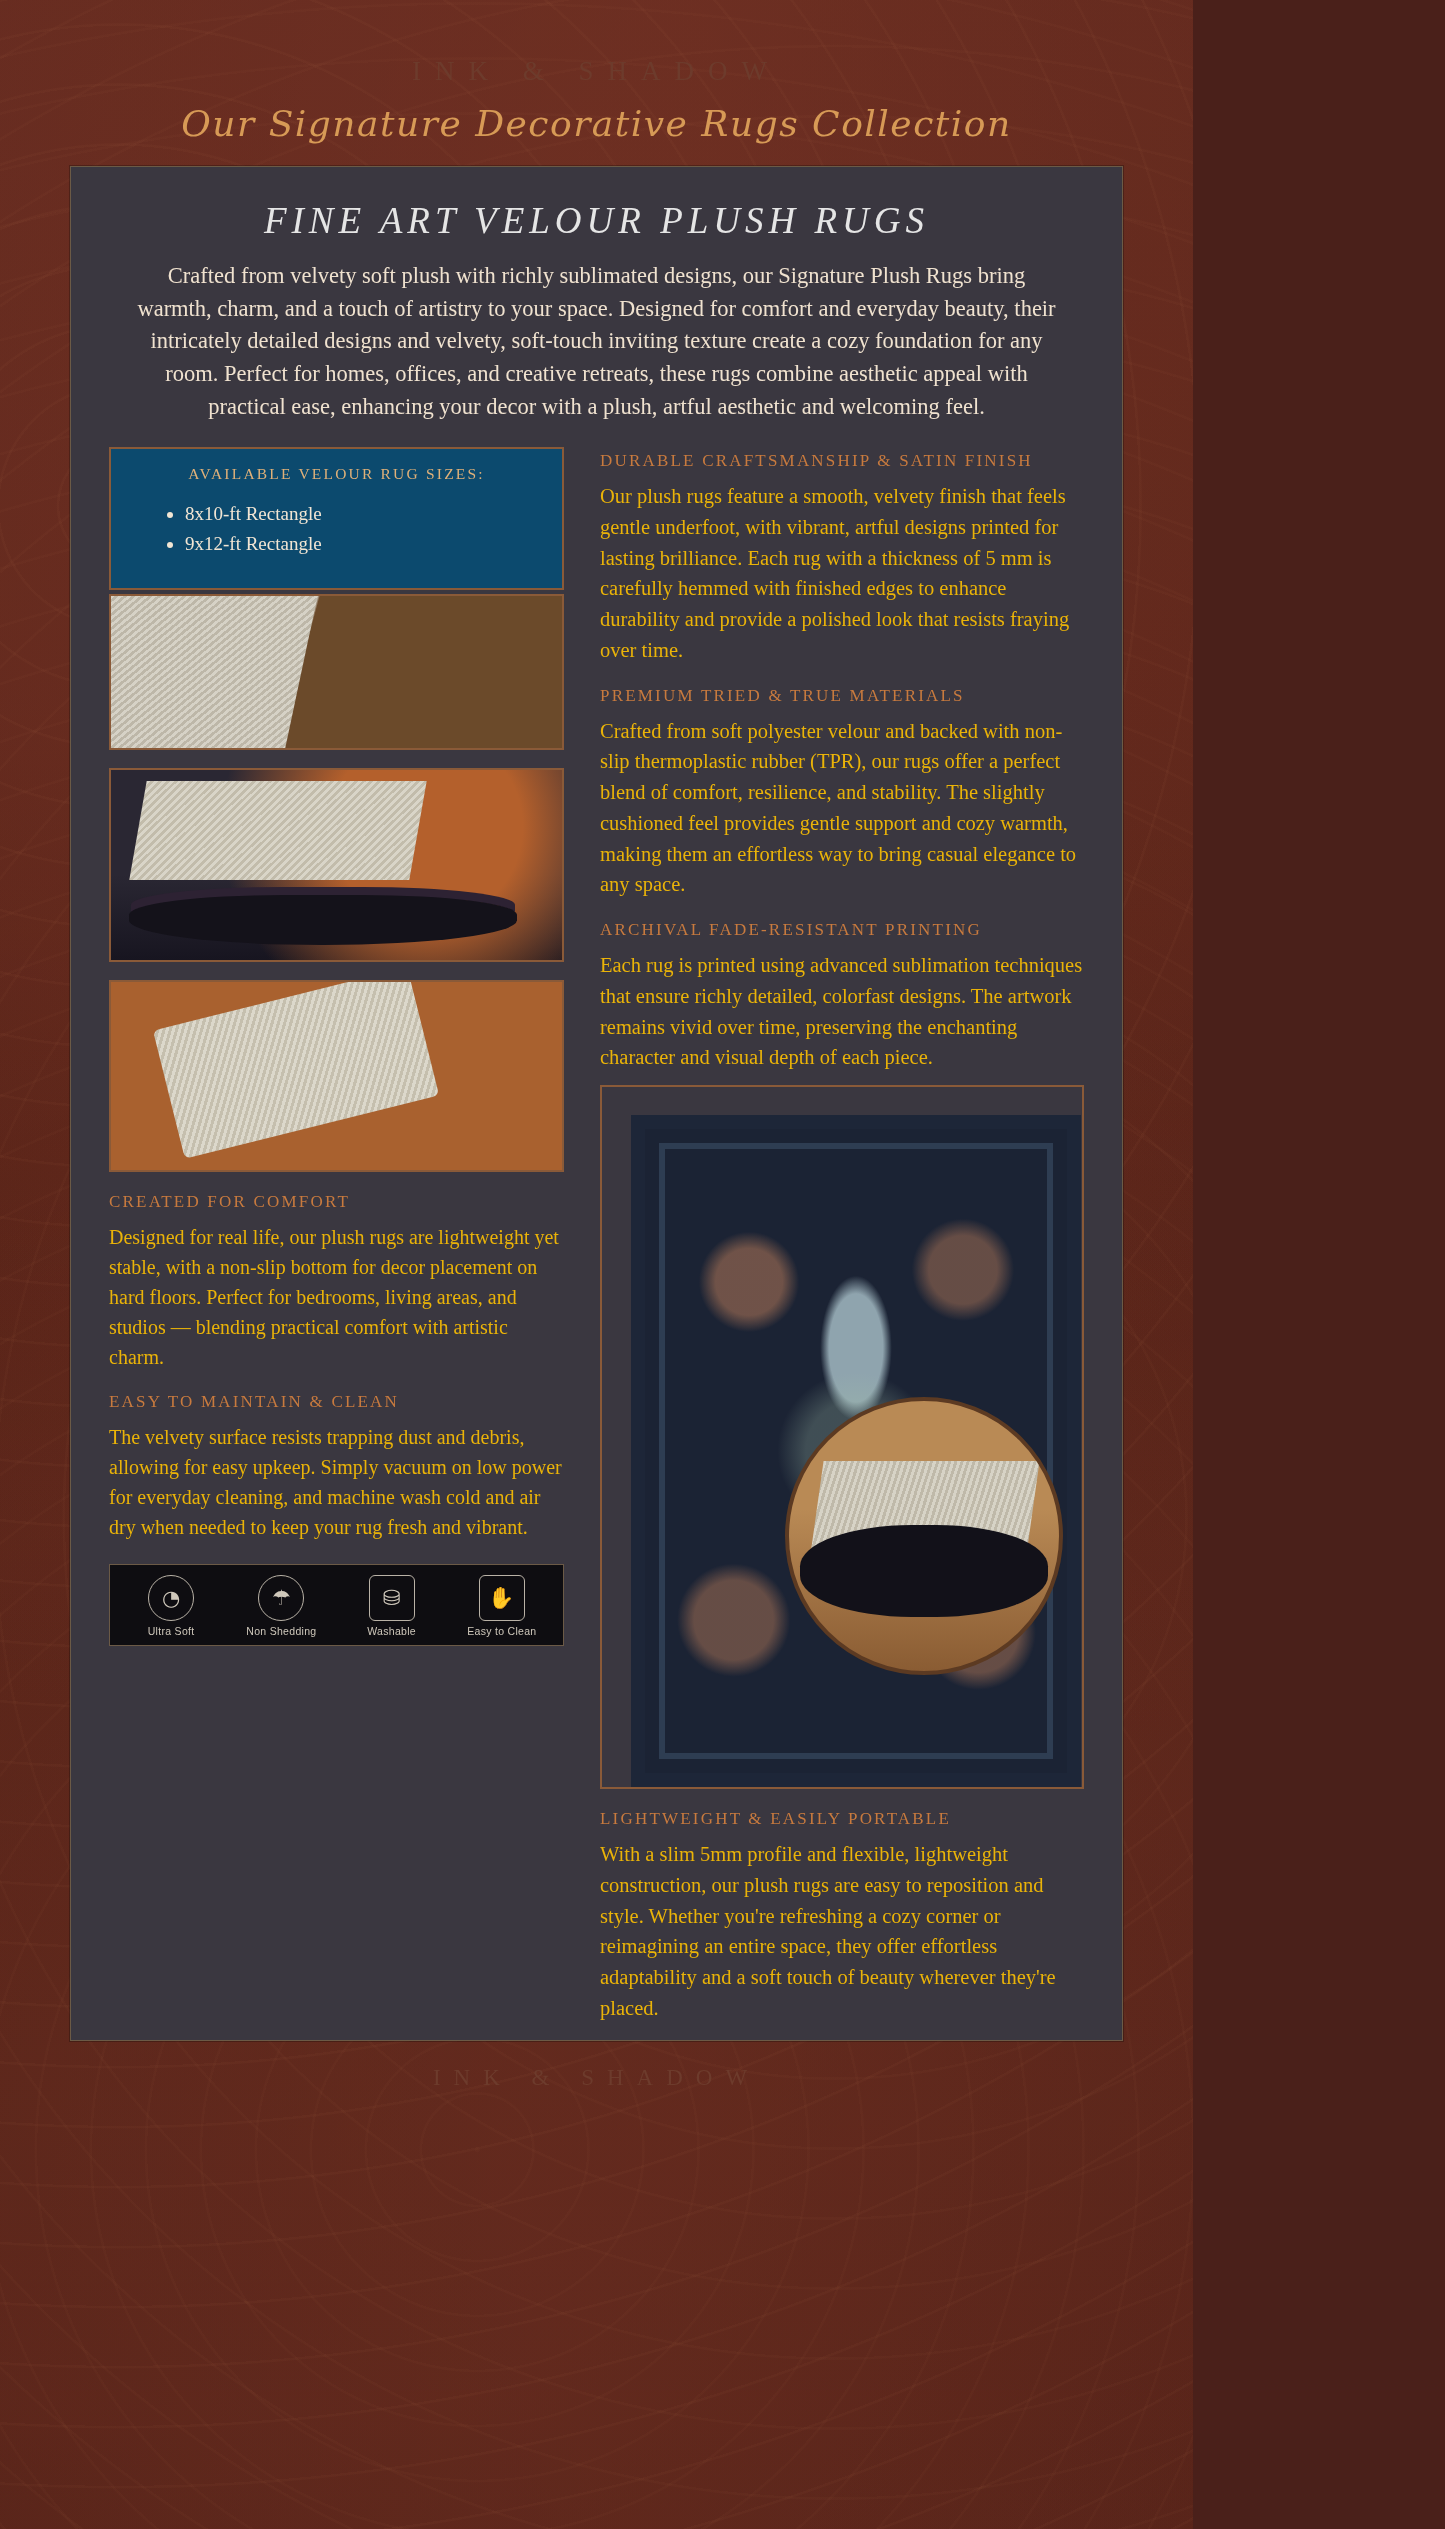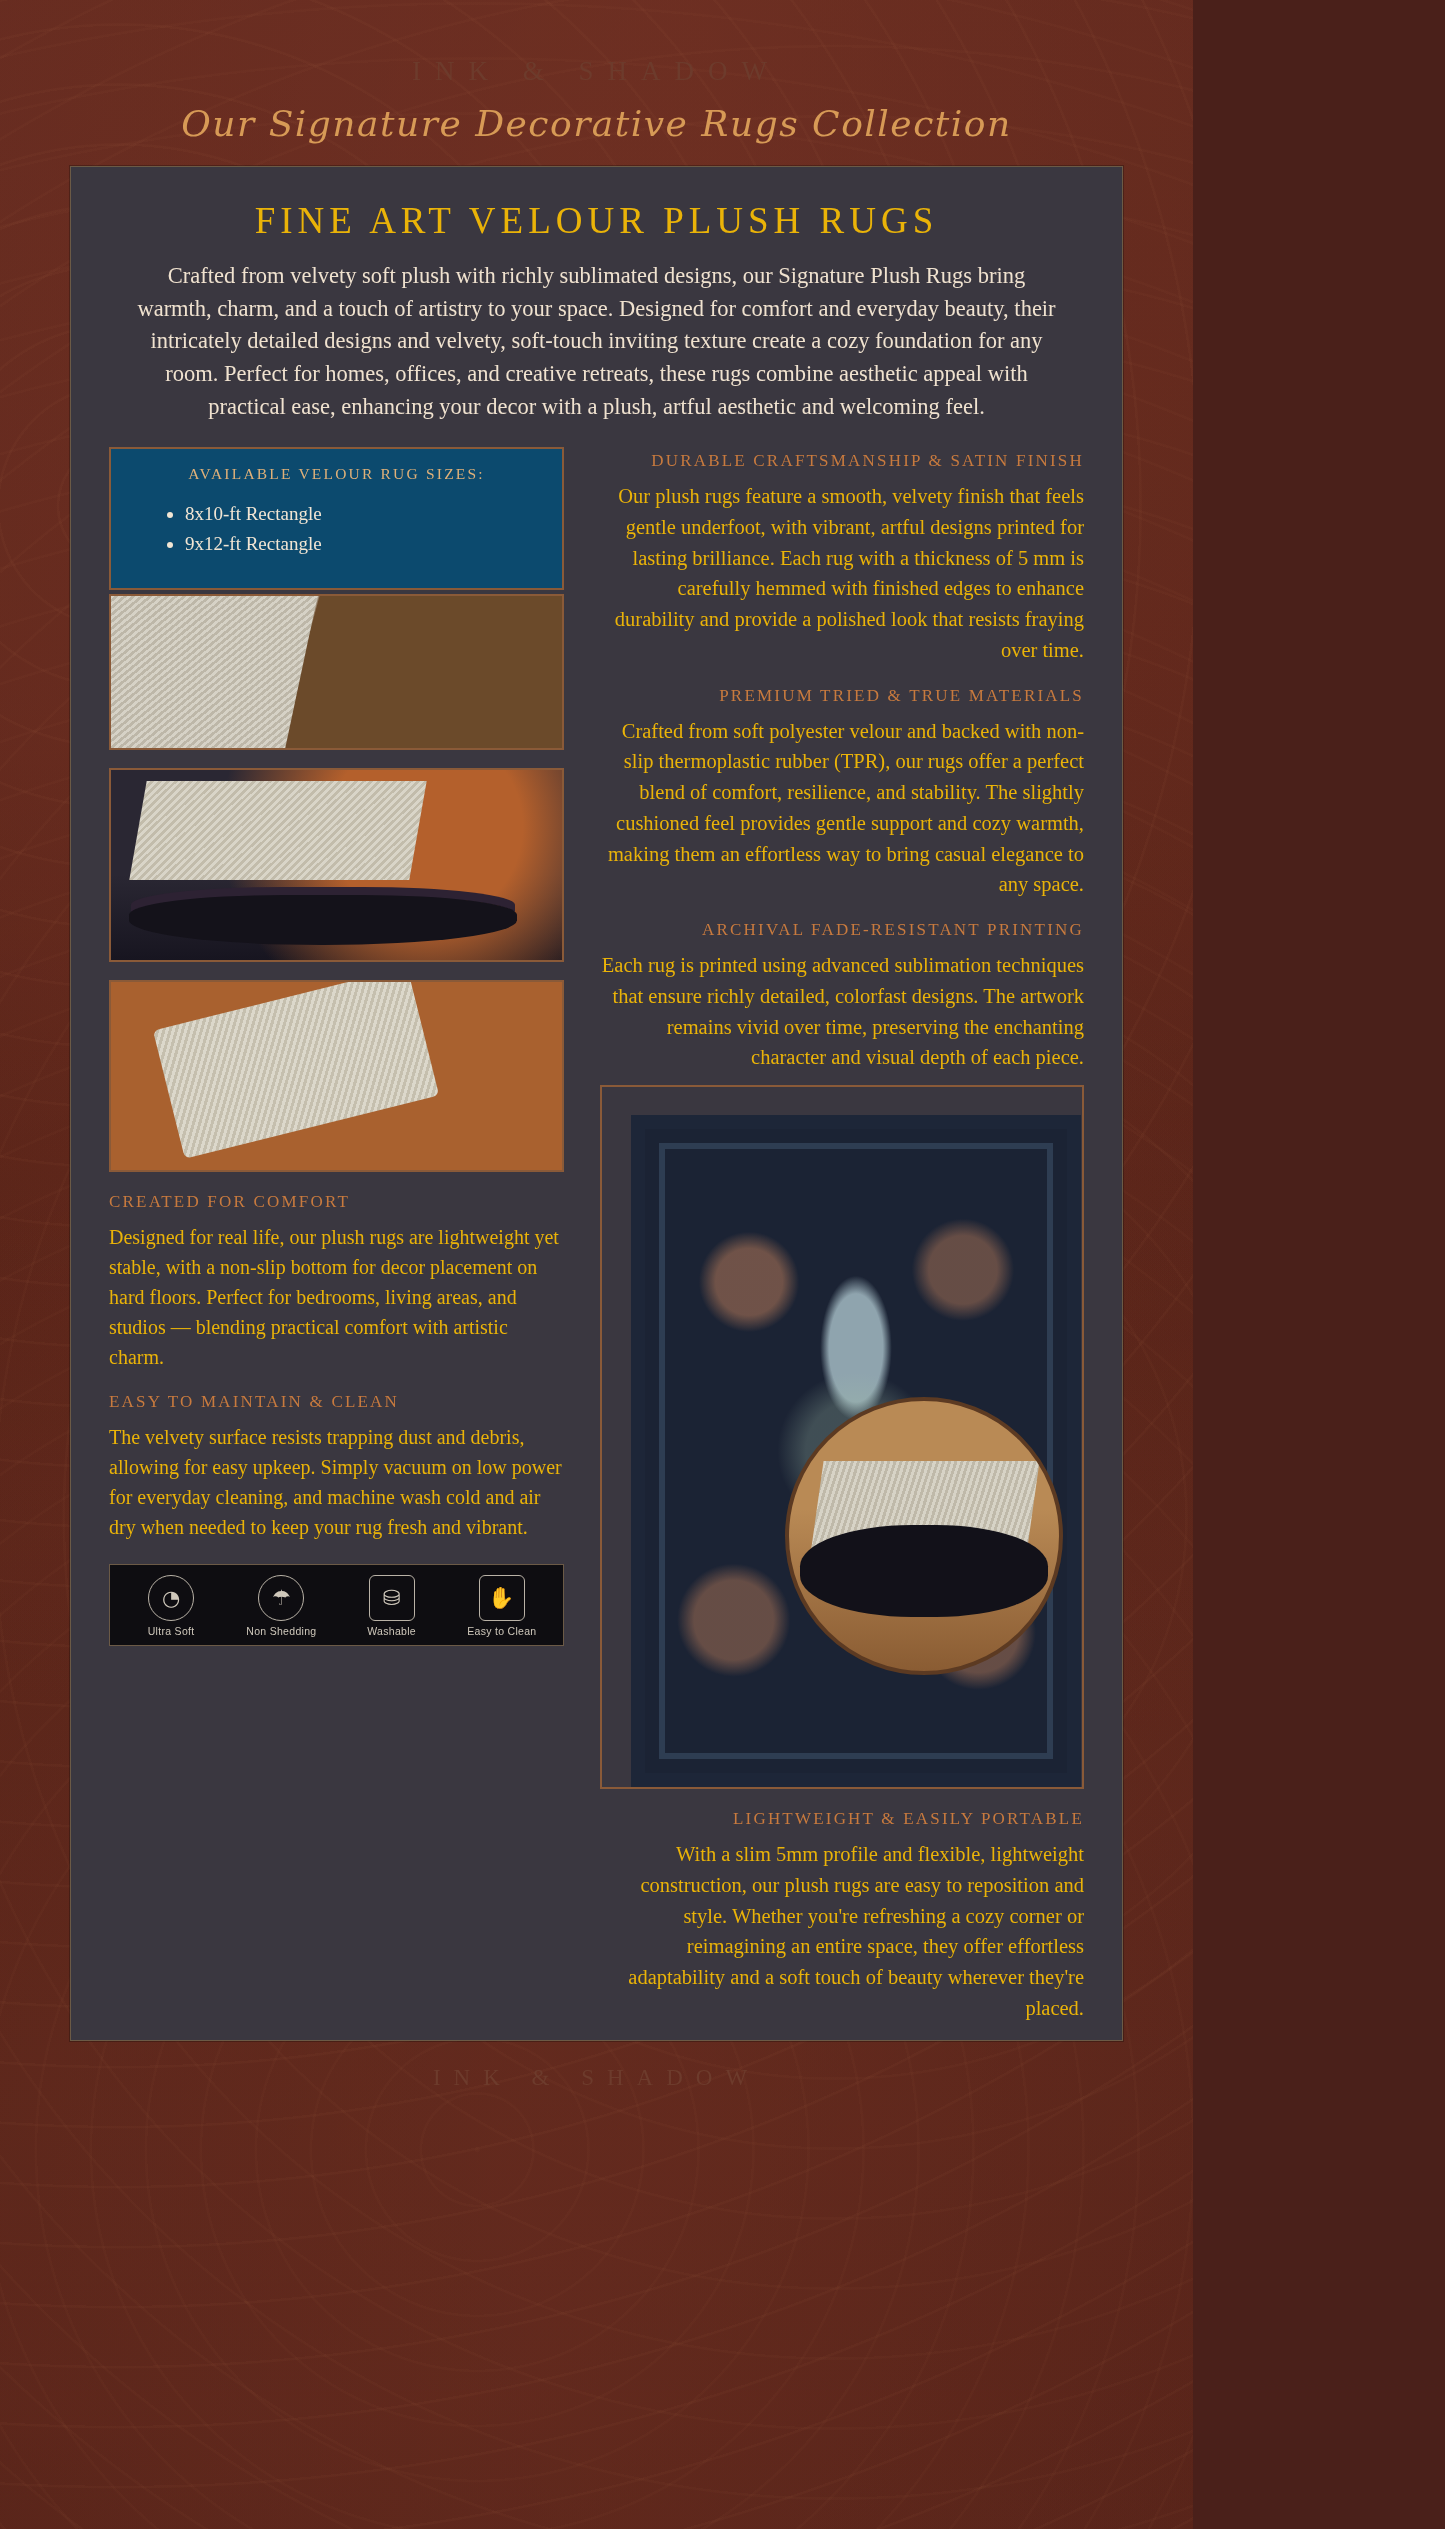--- a/index.html
+++ b/index.html
@@ -61,44 +61,45 @@
     position:relative;
     margin:22px 70px 0 70px;
     background:#3a3740;
     border:1px solid #6b5a46;
     box-shadow:0 0 0 1px rgba(0,0,0,.25);
     padding:26px 38px 10px 38px;
     z-index:2;
   }
   .title{
     text-align:center;
-    color:#eab308;
+    color:#e5e5e5;
     font-size:37px;
     letter-spacing:5px;
     text-transform:uppercase;
     font-family:"Liberation Serif", serif;
     margin:6px 0 18px 0;
     font-weight:400;
+    font-style:italic;
   }
   .intro{
     color:#f0e2cf;
     font-size:22.5px;
     line-height:1.45;
     text-align:center;
     margin:0 22px 24px 22px;
   }
 
   
   .cols{
     display:flex;
     gap:36px;
     align-items:flex-start;
   }
   .col-left{width:455px;flex:none;}
-  .col-right{flex:1;text-align:right;}
+  .col-right{flex:1;}
 
   .sizes-box{
     border:2px solid #8a5a38;
     background:#0c4a6e;
     padding:16px 18px 14px 18px;
     margin-bottom:6px;
   }
   .sizes-title{
     color:#e0b179;
     letter-spacing:2.2px;

